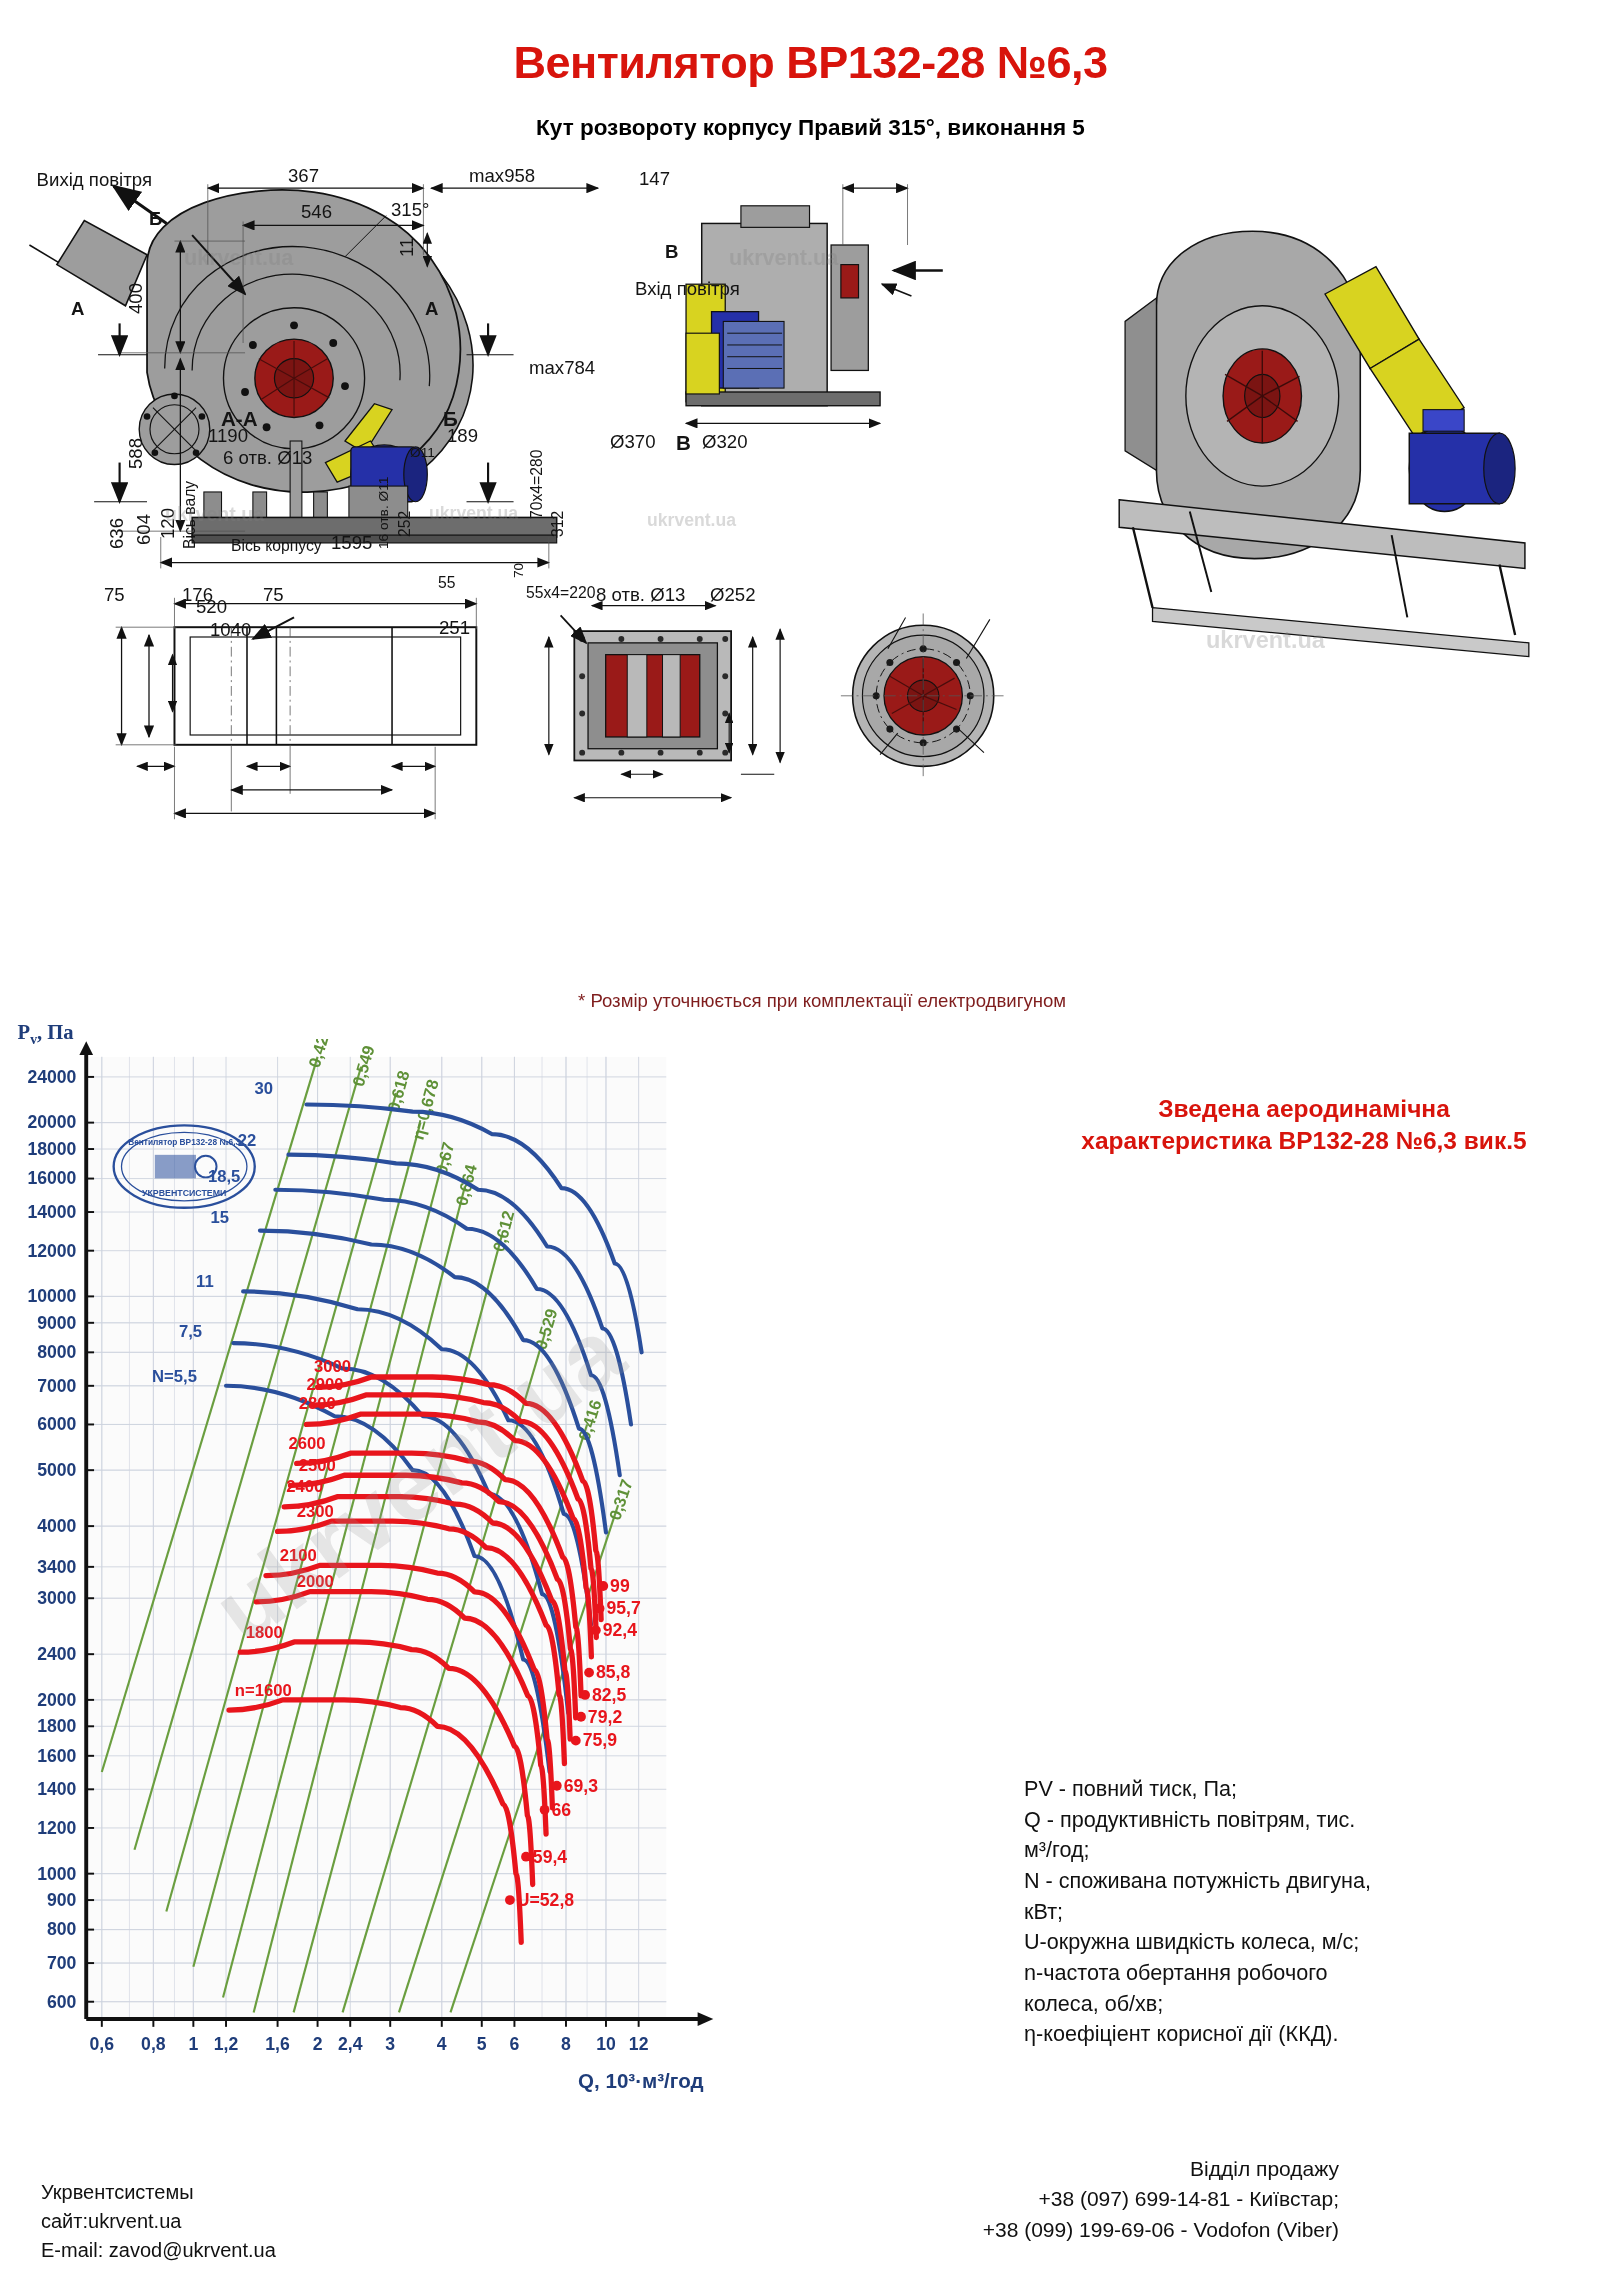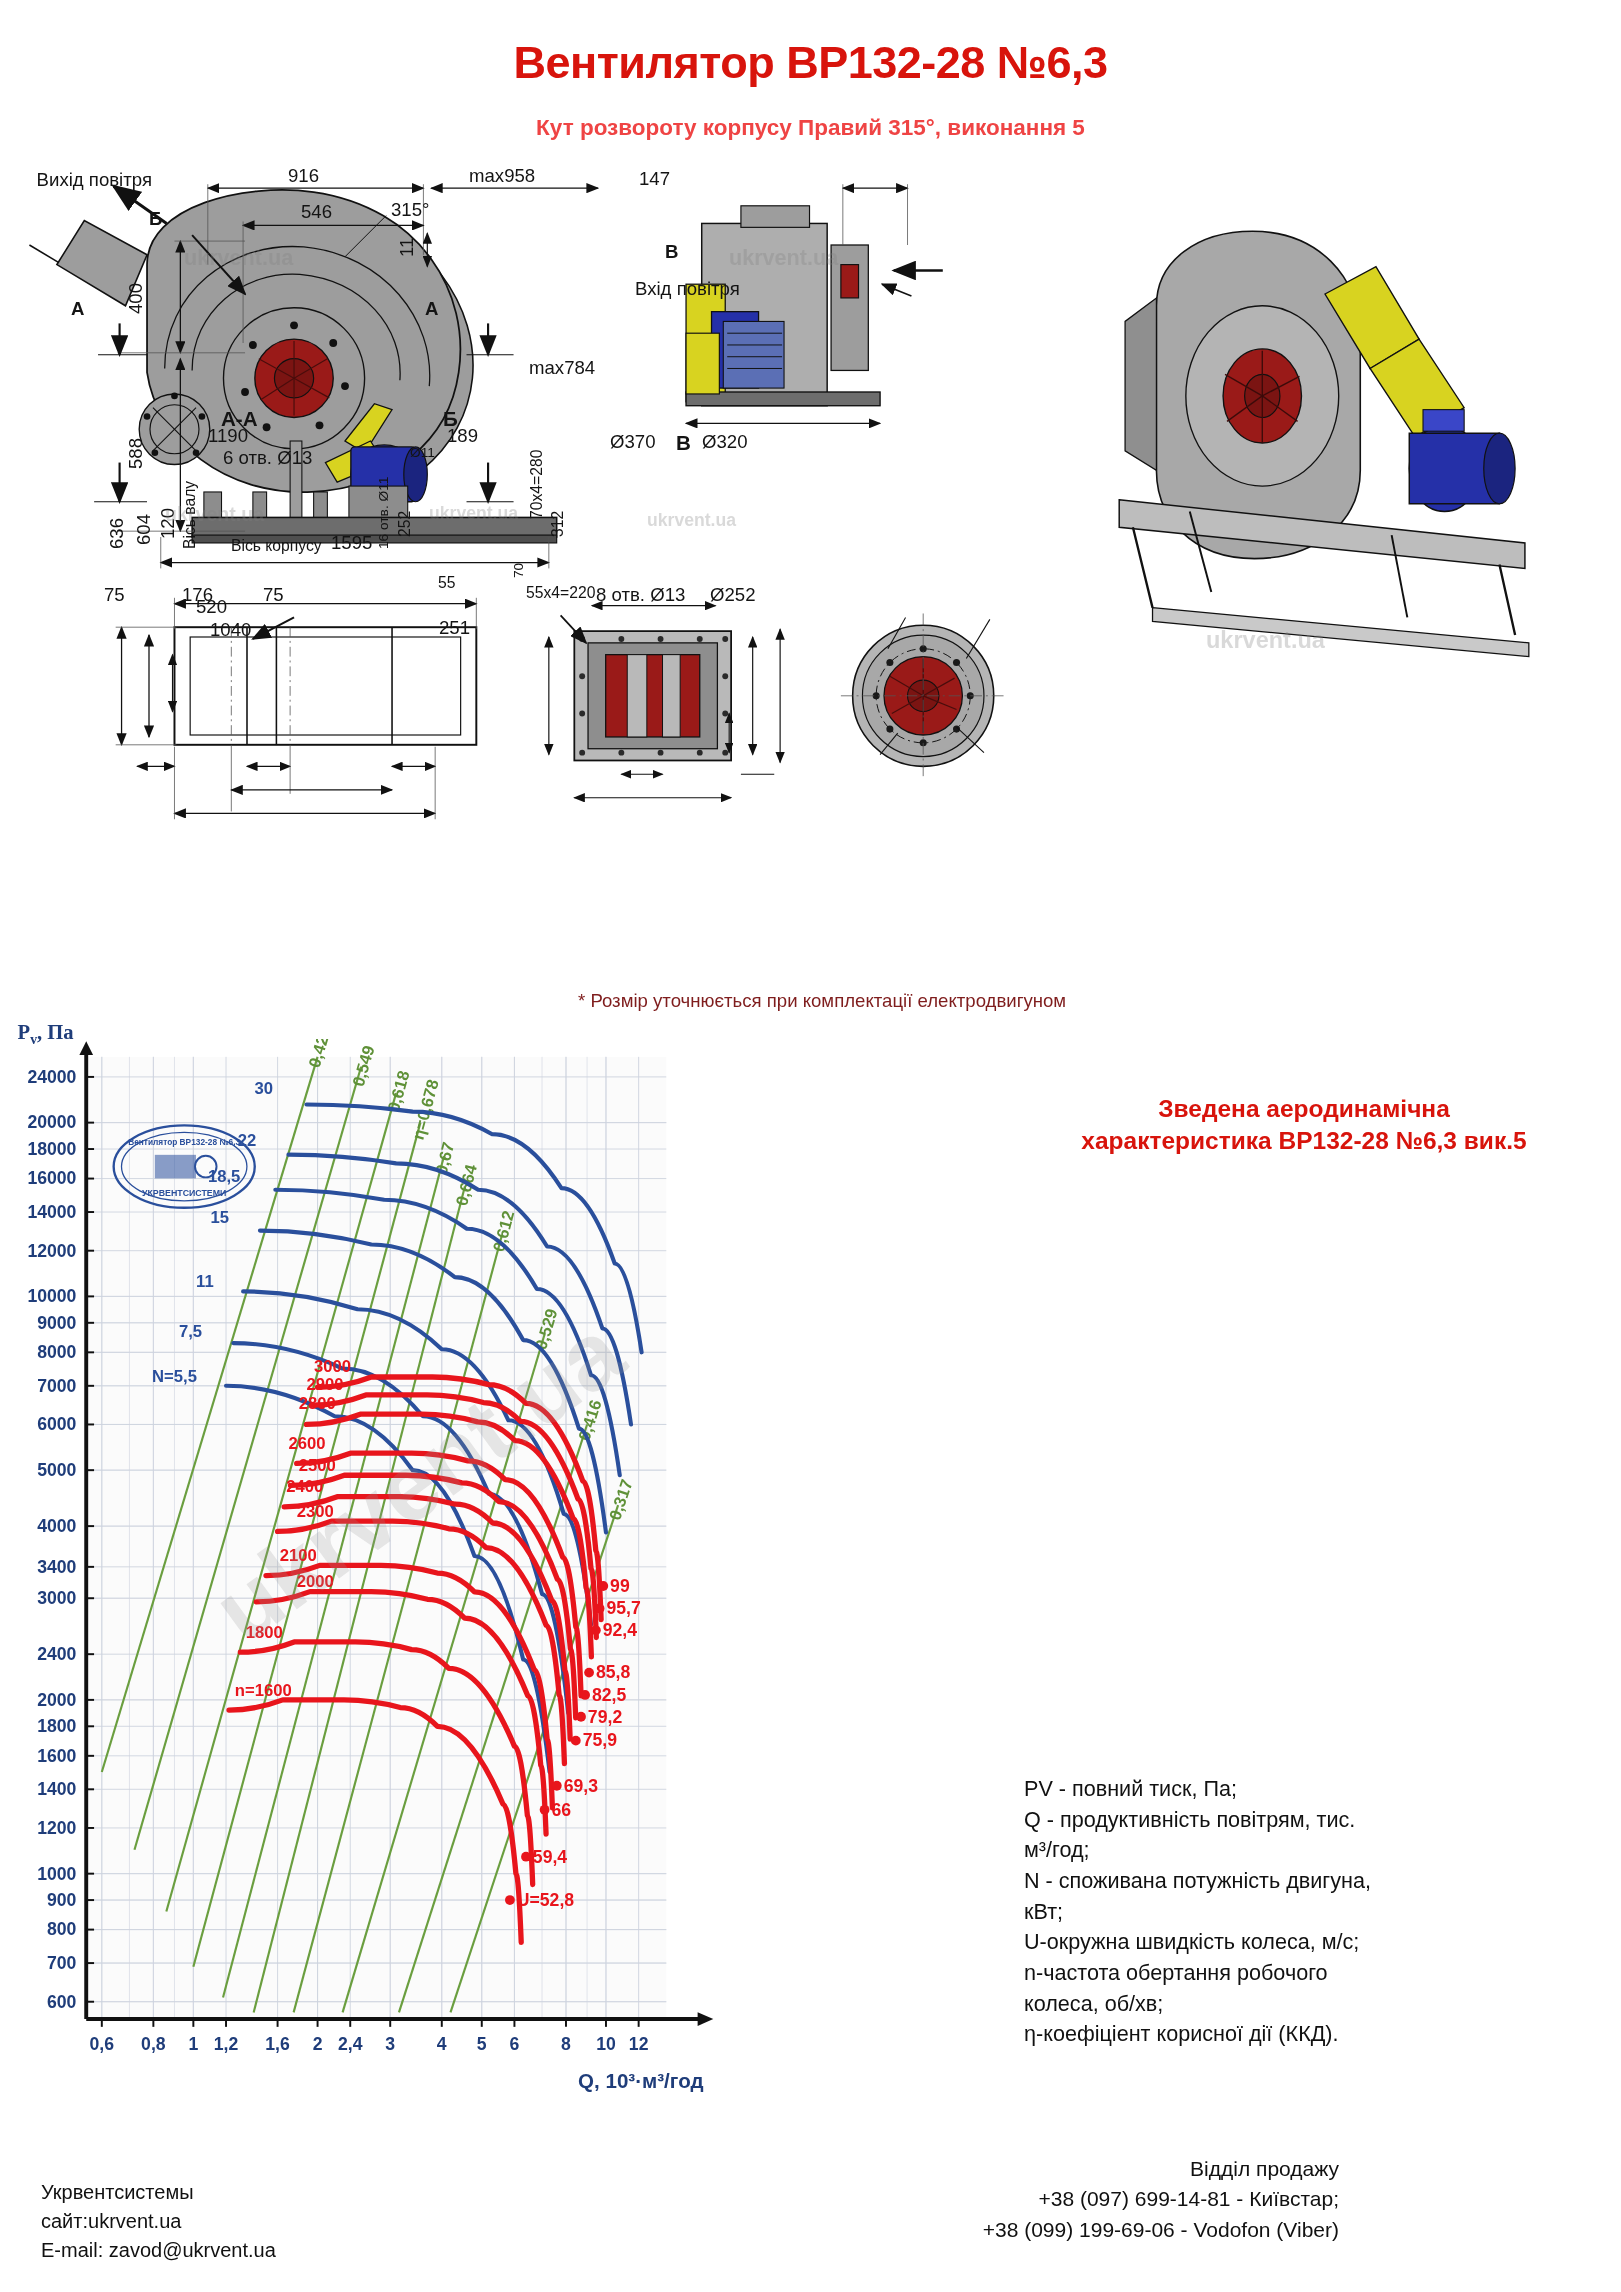--- a/index.html
+++ b/index.html
@@ -15,21 +15,21 @@
   
   .title {
     position: absolute; top: 37px; left: 0; width: 1621px;
     text-align: center;
     font-size: 45px; font-weight: bold; color: #d8140c;
     letter-spacing: -0.5px;
   }
   .subtitle {
     position: absolute; top: 115px; left: 0; width: 1621px;
     text-align: center;
-    font-size: 22.5px; font-weight: bold; color: #ef4444;
+    font-size: 22.5px; font-weight: bold; color: #000000;
   }
 
   
   .dim {
     position: absolute;
     font-size: 18.6px; color: #141414;
     font-family: "Liberation Sans", sans-serif;
     white-space: nowrap;
   }
   .dim.sm { font-size: 15.7px; }
@@ -360,21 +360,21 @@
       <line x1="942" y1="476" x2="942" y2="644" stroke="#555" stroke-width="0.8" stroke-dasharray="12 4 2 4"></line>
       <line x1="858" y1="560" x2="1026" y2="560" stroke="#555" stroke-width="0.8" stroke-dasharray="12 4 2 4"></line>
 
       <line x1="924" y1="480" x2="906" y2="512" stroke="#111" stroke-width="1.1"></line>
       <line x1="1010" y1="482" x2="986" y2="522" stroke="#111" stroke-width="1.1"></line>
       <line x1="898" y1="620" x2="916" y2="598" stroke="#111" stroke-width="1.1"></line>
       <line x1="1004" y1="618" x2="976" y2="592" stroke="#111" stroke-width="1.1"></line>
     </g>
   </svg>
 
-  <div class="dim" style="left:288px;  top:165px;">916</div>
+  <div class="dim" style="left:288px;  top:165px;">367</div>
   <div class="dim" style="left:469px;  top:165px;">max958</div>
   <div class="dim" style="left:301px;  top:201px;">546</div>
   <div class="dim" style="left:391px;  top:199px;">315°</div>
   <div class="dim vert" style="left:125px; top:314px;">400</div>
   <div class="dim vert" style="left:125px; top:469px;">588</div>
   <div class="dim vert" style="left:396px; top:257px;">11</div>
   <div class="dim" style="left:331px;  top:532px;">1595</div>
 
   <div class="lbl" style="left:21.6px; top:169px;margin-left:15px;">Вихід повітря</div>
   <div class="lbl b" style="left:149px; top:208px;">Б</div>

